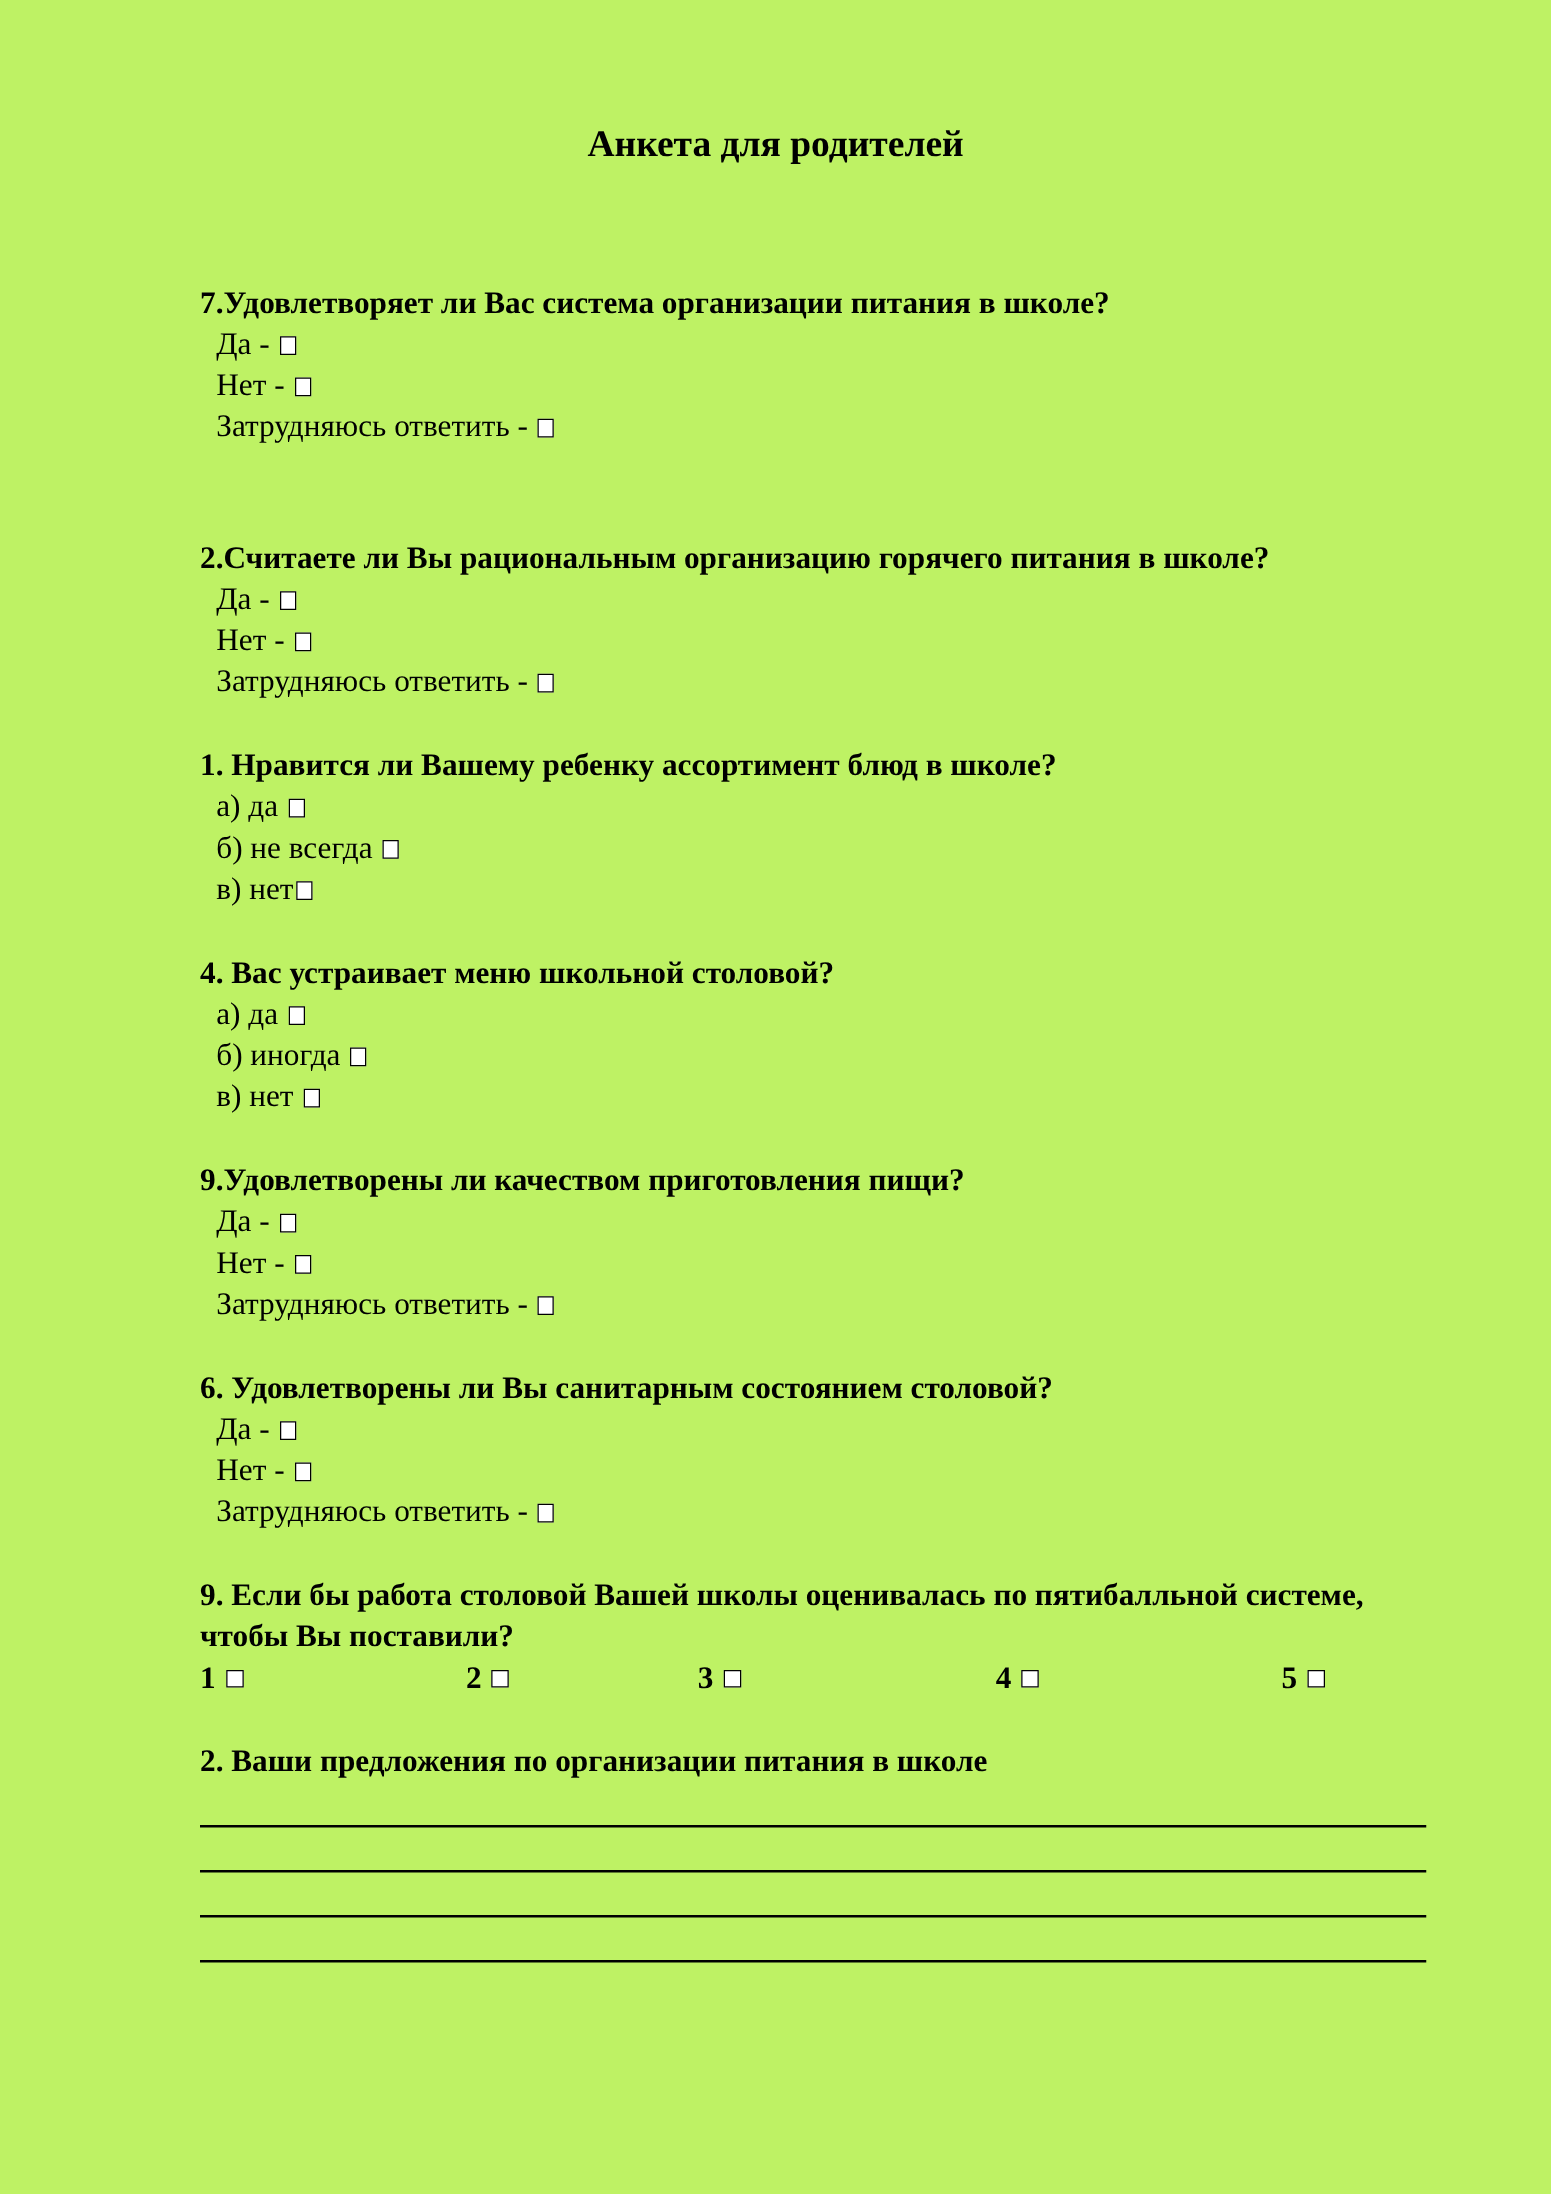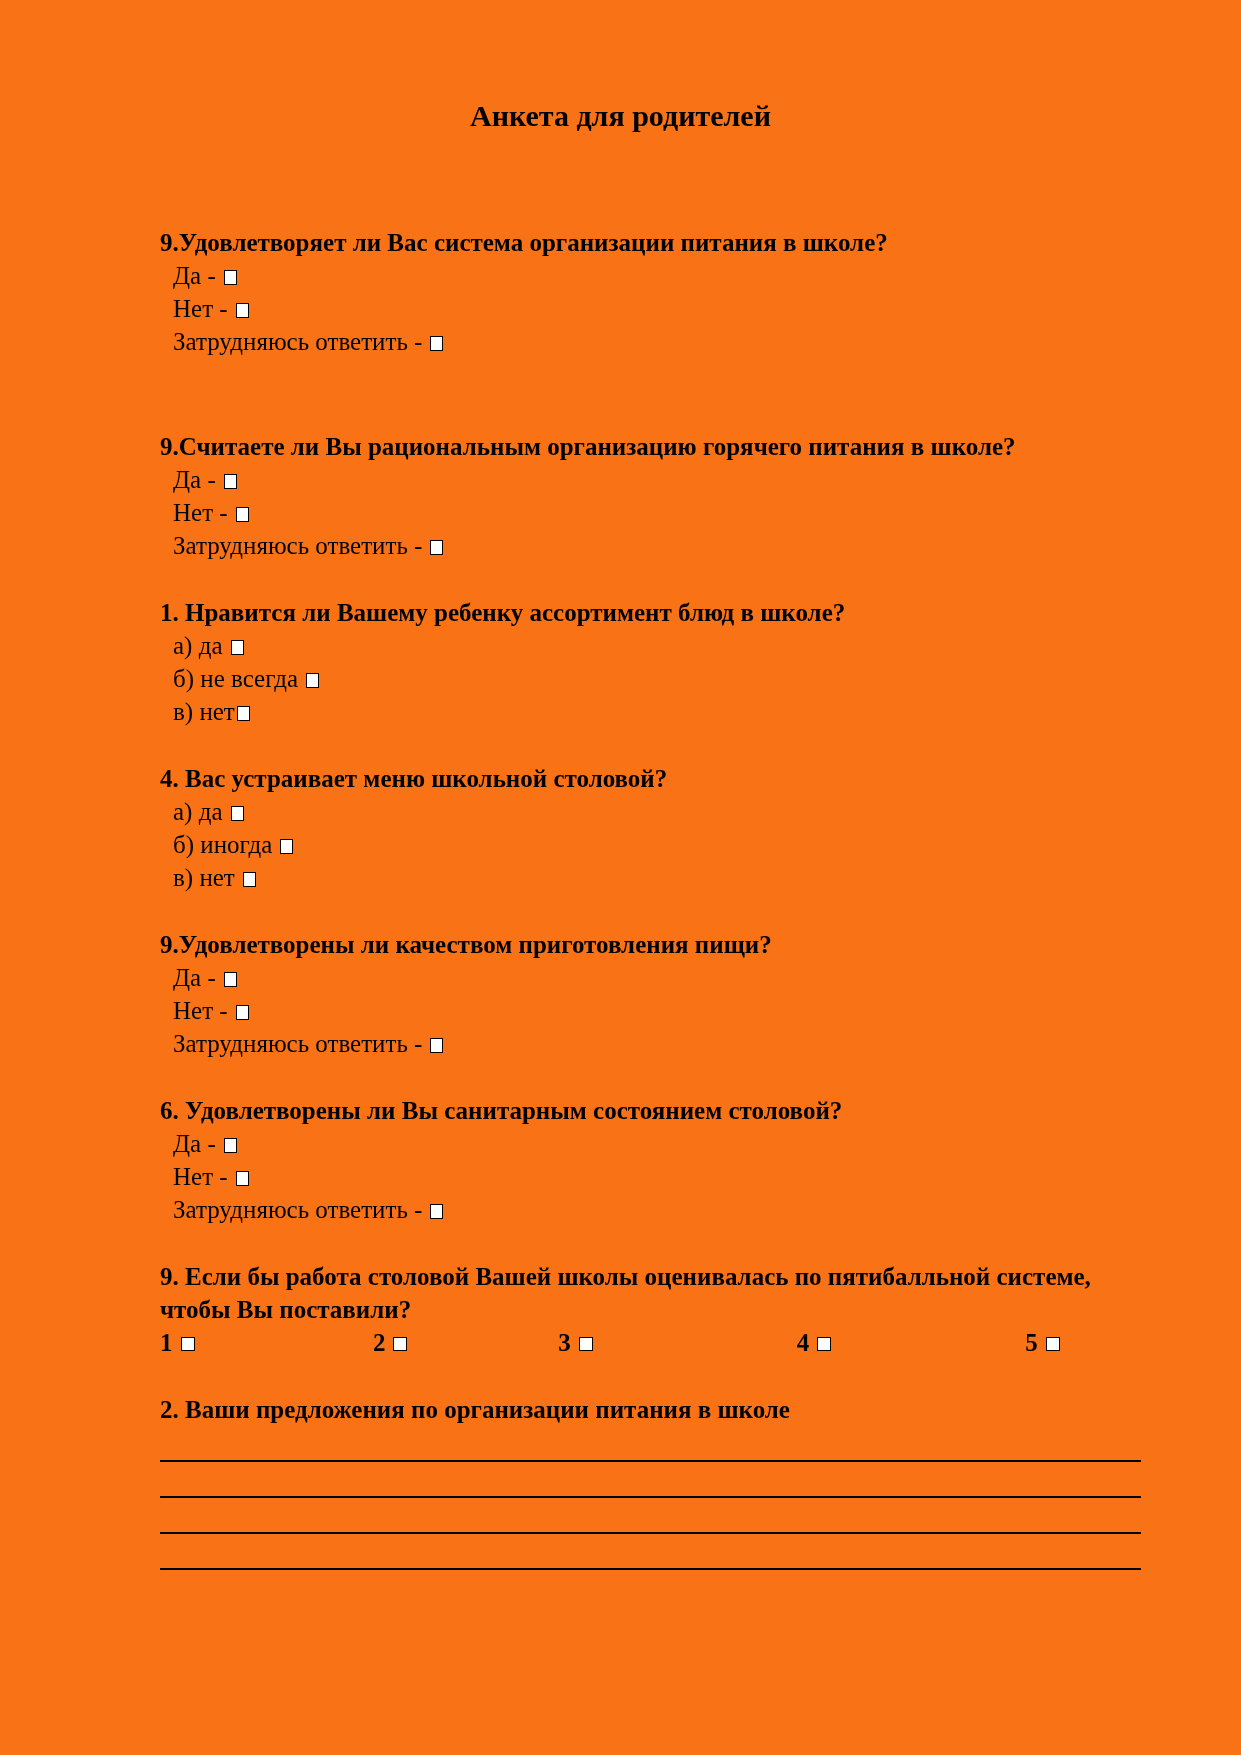--- a/index.html
+++ b/index.html
@@ -11,21 +11,21 @@
     width: 1241px;
     min-height: 1755px;
     color: #000000;
     font-family: "Liberation Serif", "DejaVu Serif", serif;
     font-size: 25px;
     line-height: 33px;
   }
   .page {
     width: 1241px;
     min-height: 1755px;
-    background: #f97316;
+    background: #bef264;
     box-sizing: border-box;
     padding-top: 98px;
   }
   .title {
     margin: 0 0 92px 0;
     text-align: center;
     font-size: 30px;
     font-weight: bold;
     line-height: 36px;
   }
@@ -71,27 +71,27 @@
   }
   .write-line:first-of-type { height: 25px; }
 </style>
 </head>
 <body>
 
 <div class="page">
   <h1 class="title">Анкета для родителей</h1>
   <div class="content" id="questions-root">
       <section class="q">
-        <div class="q-heading">9.Удовлетворяет ли Вас система организации питания в школе?</div>
+        <div class="q-heading">7.Удовлетворяет ли Вас система организации питания в школе?</div>
         <div class="opt"><span class="opt-label">Да -</span><span class="checkbox"></span></div>
         <div class="opt"><span class="opt-label">Нет -</span><span class="checkbox"></span></div>
         <div class="opt"><span class="opt-label">Затрудняюсь ответить -</span><span class="checkbox"></span></div>
       </section>
       <section class="q">
-        <div class="q-heading">9.Считаете ли Вы рациональным организацию горячего питания в школе?</div>
+        <div class="q-heading">2.Считаете ли Вы рациональным организацию горячего питания в школе?</div>
         <div class="opt"><span class="opt-label">Да -</span><span class="checkbox"></span></div>
         <div class="opt"><span class="opt-label">Нет -</span><span class="checkbox"></span></div>
         <div class="opt"><span class="opt-label">Затрудняюсь ответить -</span><span class="checkbox"></span></div>
       </section>
       <section class="q">
         <div class="q-heading">1. Нравится ли Вашему ребенку ассортимент блюд в школе?</div>
         <div class="opt"><span class="opt-label">а) да</span><span class="checkbox"></span></div>
         <div class="opt"><span class="opt-label">б) не всегда</span><span class="checkbox"></span></div>
         <div class="opt"><span class="opt-label">в) нет</span><span class="checkbox no-gap"></span></div>
       </section>

